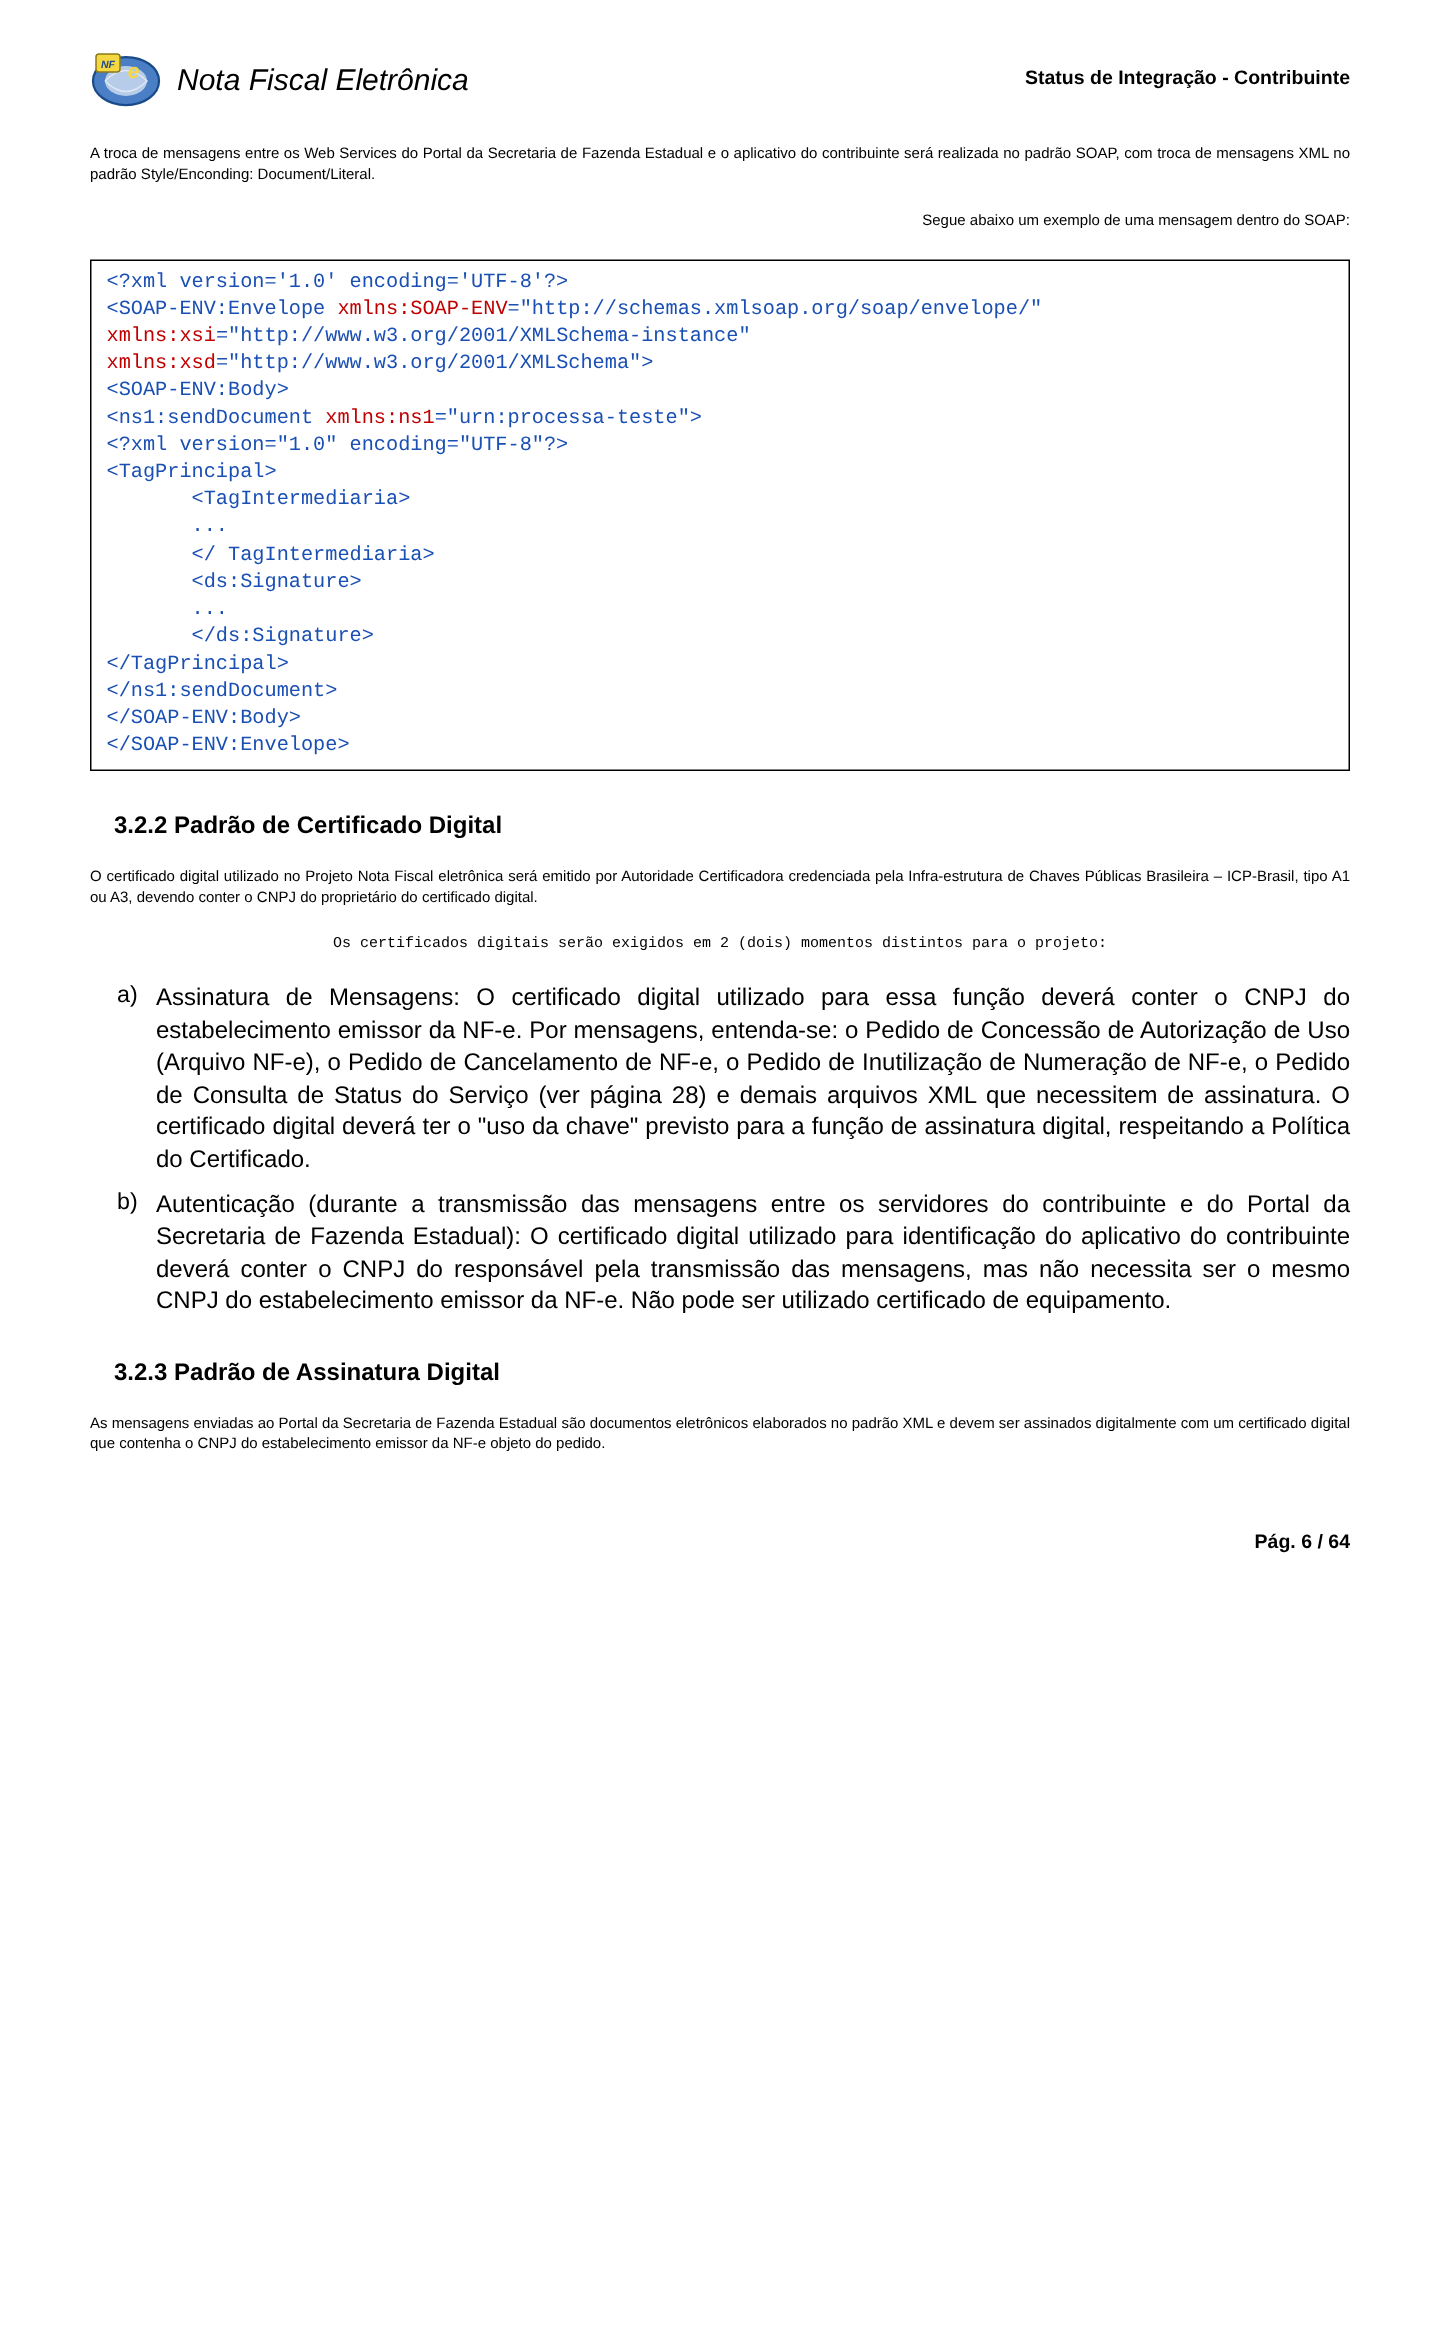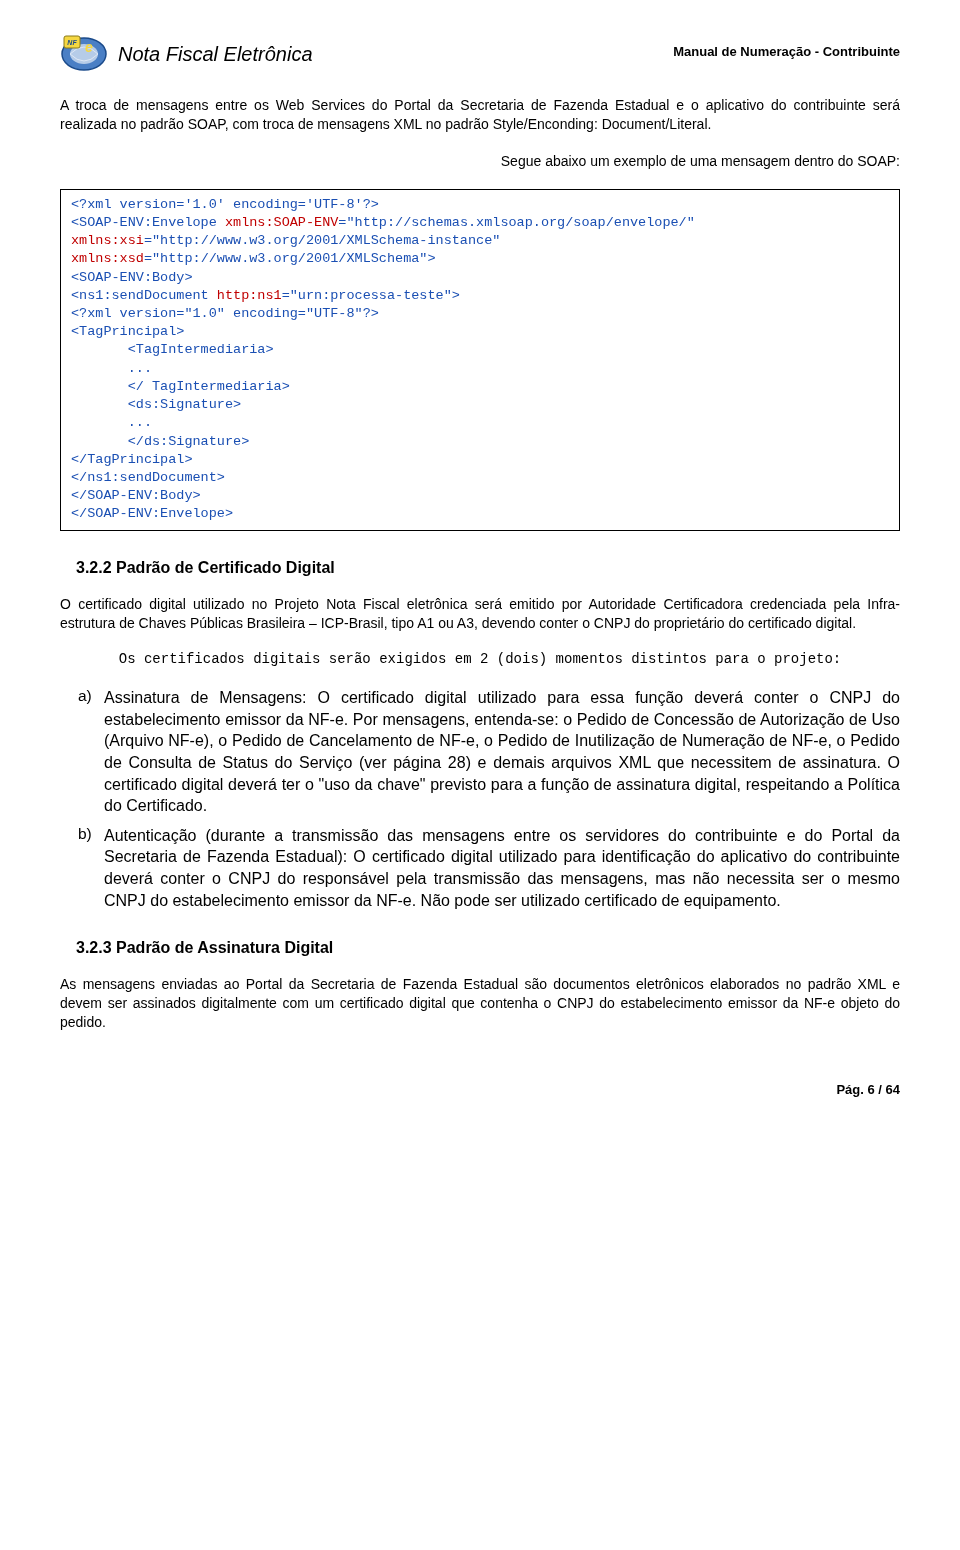--- a/index.html
+++ b/index.html
@@ -35,21 +35,21 @@
     font-weight: normal;
     font-style: italic;
   }
   .header-right {
     font-size: 13px;
     font-weight: bold;
     text-align: right;
     padding-top: 14px;
   }
   .body-text {
-    font-size: 14px;
+    font-size: 10px;
     line-height: 1.35;
     text-align: justify;
     margin: 18px 0;
   }
   .code-box {
     border: 1px solid #000;
     padding: 6px 10px;
     font-family: "Courier New", monospace;
     font-size: 13.5px;
     line-height: 1.35;
@@ -99,32 +99,32 @@
           <ellipse cx="24" cy="24" rx="22" ry="16" fill="#4a7fc5" stroke="#1a4a8a" stroke-width="1.5"></ellipse>
           <ellipse cx="24" cy="24" rx="14" ry="10" fill="#fff" opacity="0.6"></ellipse>
           <path d="M10 24 Q24 10 38 24 Q24 38 10 24" fill="none" stroke="#dfe8f5" stroke-width="1"></path>
           <rect x="4" y="6" width="16" height="12" rx="2" fill="#f5d742" stroke="#8a7a1a"></rect>
           <text x="12" y="15" font-size="7" font-weight="bold" font-style="italic" fill="#1a4a8a" text-anchor="middle">NF</text>
           <text x="29" y="22" font-size="14" font-weight="bold" font-style="italic" fill="#f5d742" text-anchor="middle">e</text>
         </svg>
       </div>
       <div class="h1">Nota Fiscal Eletrônica</div>
     </div>
-    <div class="header-right">Manual de Numeração - Contribuinte</div>
+    <div class="header-right">Status de Integração - Contribuinte</div>
   </div>
 
   <div class="body-text">A troca de mensagens entre os Web Services do Portal da Secretaria de Fazenda Estadual e o aplicativo do contribuinte será realizada no padrão SOAP, com troca de mensagens XML no padrão Style/Enconding: Document/Literal.</div>
   <div class="body-text" style="text-align:right;">Segue abaixo um exemplo de uma mensagem dentro do SOAP:</div>
 
   <div class="code-box"><span>&lt;?xml version='1.0' encoding='UTF-8'?&gt;</span>
 <span>&lt;SOAP-ENV:Envelope </span><span class="red">xmlns:SOAP-ENV</span><span>="http://schemas.xmlsoap.org/soap/envelope/"</span>
 <span class="red">xmlns:xsi</span><span>="http://www.w3.org/2001/XMLSchema-instance"</span>
 <span class="red">xmlns:xsd</span><span>="http://www.w3.org/2001/XMLSchema"&gt;</span>
 <span>&lt;SOAP-ENV:Body&gt;</span>
-<span>&lt;ns1:sendDocument </span><span class="red">http:ns1</span><span>="urn:processa-teste"&gt;</span>
+<span>&lt;ns1:sendDocument </span><span class="red">xmlns:ns1</span><span>="urn:processa-teste"&gt;</span>
 <span>&lt;?xml version="1.0" encoding="UTF-8"?&gt;</span>
 <span>&lt;TagPrincipal&gt;</span>
 <span>       &lt;TagIntermediaria&gt;</span>
 <span>       ...</span>
 <span>       &lt;/ TagIntermediaria&gt;</span>
 <span>       &lt;ds:Signature&gt;</span>
 <span>       ...</span>
 <span>       &lt;/ds:Signature&gt;</span>
 <span>&lt;/TagPrincipal&gt;</span>
 <span>&lt;/ns1:sendDocument&gt;</span>

